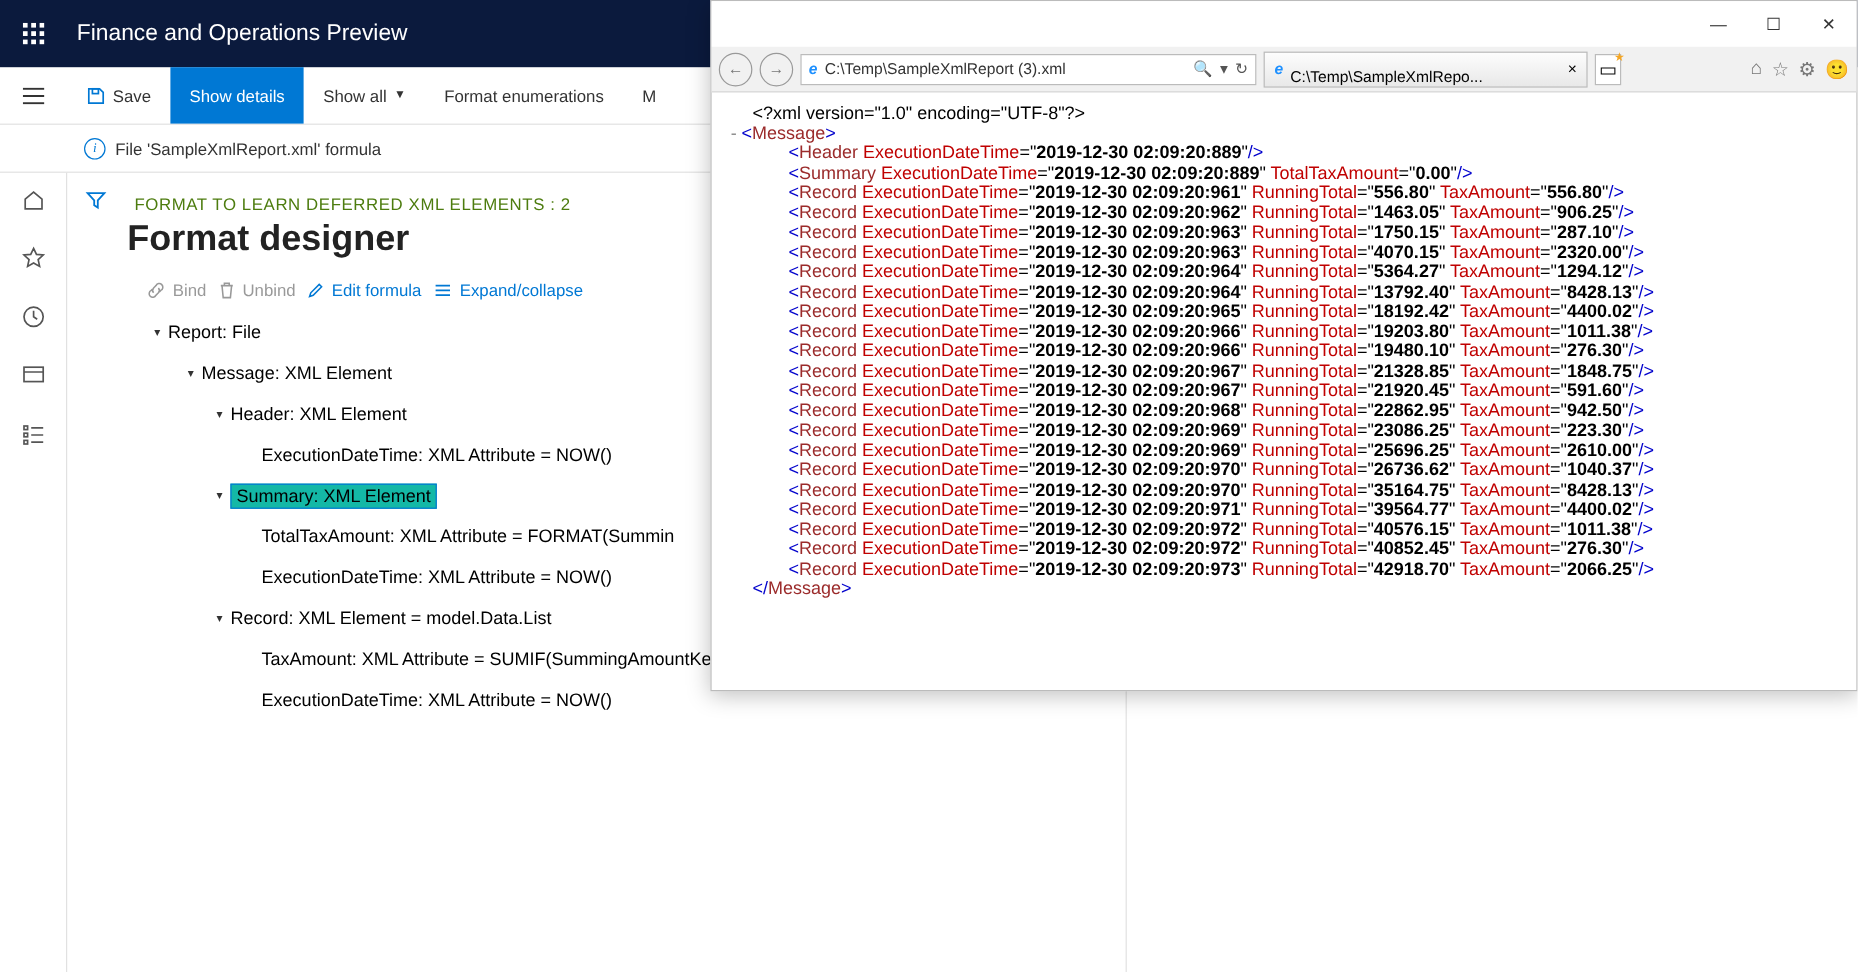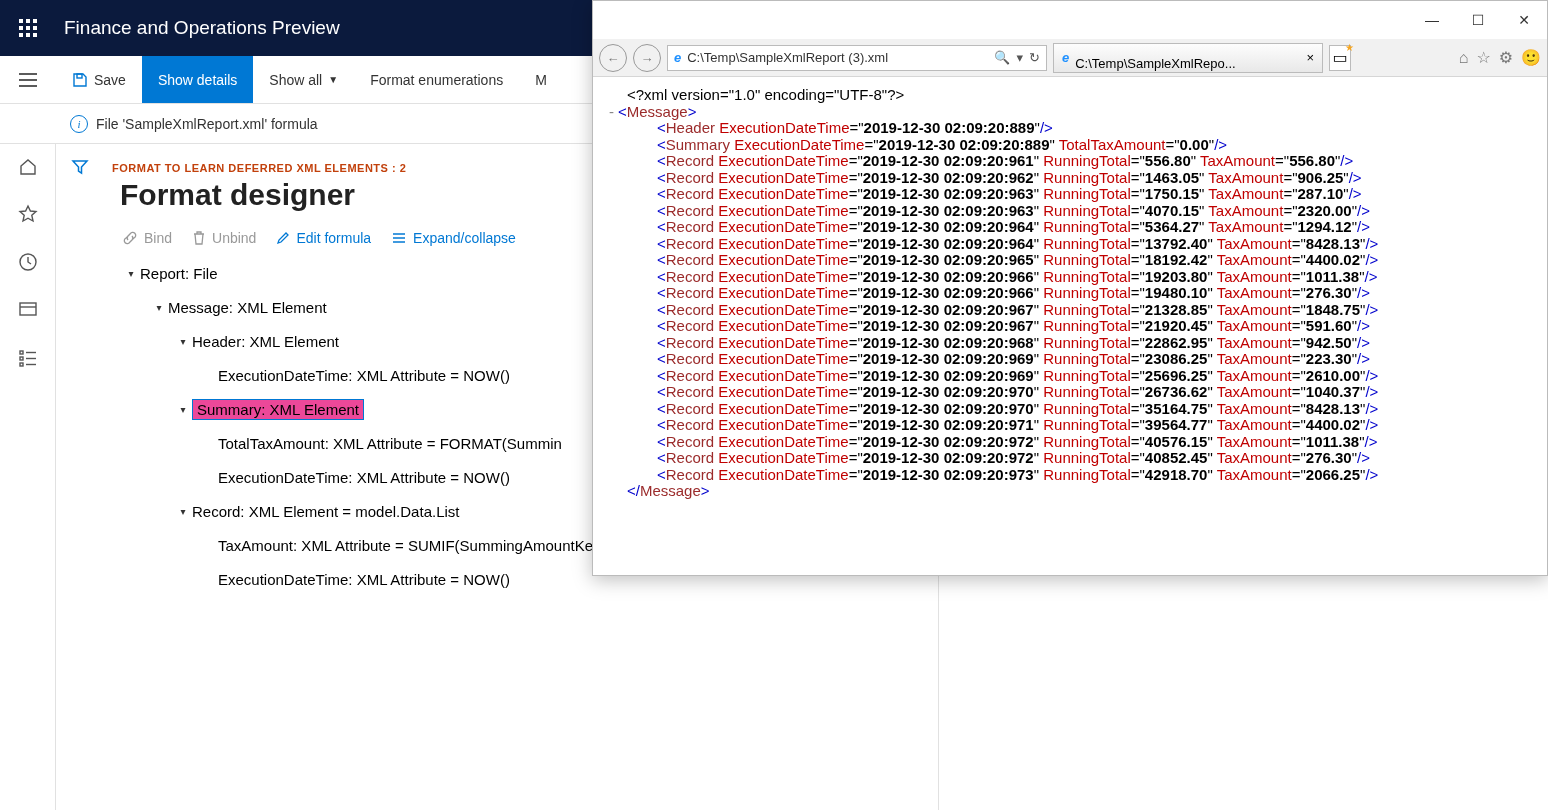--- a/index.html
+++ b/index.html
@@ -21,32 +21,32 @@
 .info-icon { width: 18px; height: 18px; border: 1.5px solid #0078d4; border-radius: 50%; color: #0078d4; font-size: 11px; display: flex; align-items: center; justify-content: center; font-style: italic; font-family: Georgia, serif;}
 
 .body { display: flex; height: calc(810px - 56px - 48px - 40px); }
 .rail { width: 56px; border-right: 1px solid #e1e1e1; display: flex; flex-direction: column; align-items: center; padding-top: 12px; gap: 24px; color: #555; }
 .rail .icon { width: 20px; height: 20px; }
 
 .main { flex: 1; display: flex; }
 .filter-col { width: 48px; display: flex; justify-content: center; padding-top: 14px; color: #0078d4; }
 .content { flex: 1; padding: 18px 0 0 0; }
 
-.breadcrumb { font-size: 11px; letter-spacing: .5px; color: #c2410c; padding-left: 8px; font-weight: bold; }
-.page-title { font-size: 30px; font-weight: 600; color: #222; margin: 4px 0 18px 16px; }
-
-.subtoolbar { display: flex; align-items: center; gap: 20px; padding-left: 18px; padding-bottom: 10px; font-size: 14px; color: #555; }
+.breadcrumb { font-size: 14px; letter-spacing: .5px; color: #4d7c0f; padding-left: 8px; }
+.page-title { font-size: 30px; font-weight: 600; color: #222; margin: 4px 0 18px 2px; }
+
+.subtoolbar { display: flex; align-items: center; gap: 10px; padding-left: 18px; padding-bottom: 10px; font-size: 14px; color: #555; }
 .subtoolbar .link { display: flex; align-items: center; gap: 6px; cursor: pointer; }
 .subtoolbar .blue { color: #0078d4; }
 
 .tree { padding-left: 20px; font-size: 15px; }
 .tree-row { display: flex; align-items: center; height: 34px; }
 .caret { width: 14px; font-size: 10px; color: #333; display: inline-flex; justify-content: center; margin-right: 2px;}
 .indent-0 { padding-left: 0;} .indent-1 { padding-left: 28px;} .indent-2 { padding-left: 52px;} .indent-3 { padding-left: 78px;}
-.sel { background: #ec4899; border: 1px solid #0078d4; padding: 1px 4px; }
+.sel { background: #14b8a6; border: 1px solid #0078d4; padding: 1px 4px; }
 
 .rightpane { width: 610px; border-left: 1px solid #e1e1e1; padding: 10px 20px; overflow: hidden;}
 .prop-row { display: flex; align-items: flex-start; gap: 10px; margin-bottom: 24px; margin-top: 10px;}
 .btn-sm { width: 36px; height: 36px; border: 1px solid #c8c8c8; background: #fff; display: flex; align-items: center; justify-content: center; cursor: pointer; color: #444; border-radius: 2px;}
 .prop-label { font-size: 14px; color: #555; padding-top: 2px;}
 .prop-input { width: 100%; height: 26px; border: none; background: #f3f3f3; margin-top: 6px;}
 
 
 .ie-window { position: absolute; left: 592px; top: 0; width: 956px; height: 576px; background: #fff; border: 1px solid #bbb; box-shadow: 0 4px 18px rgba(0,0,0,.25); display: flex; flex-direction: column;}
 .ie-title { height: 38px; display: flex; align-items: center; justify-content: flex-end; background: #fff; }

